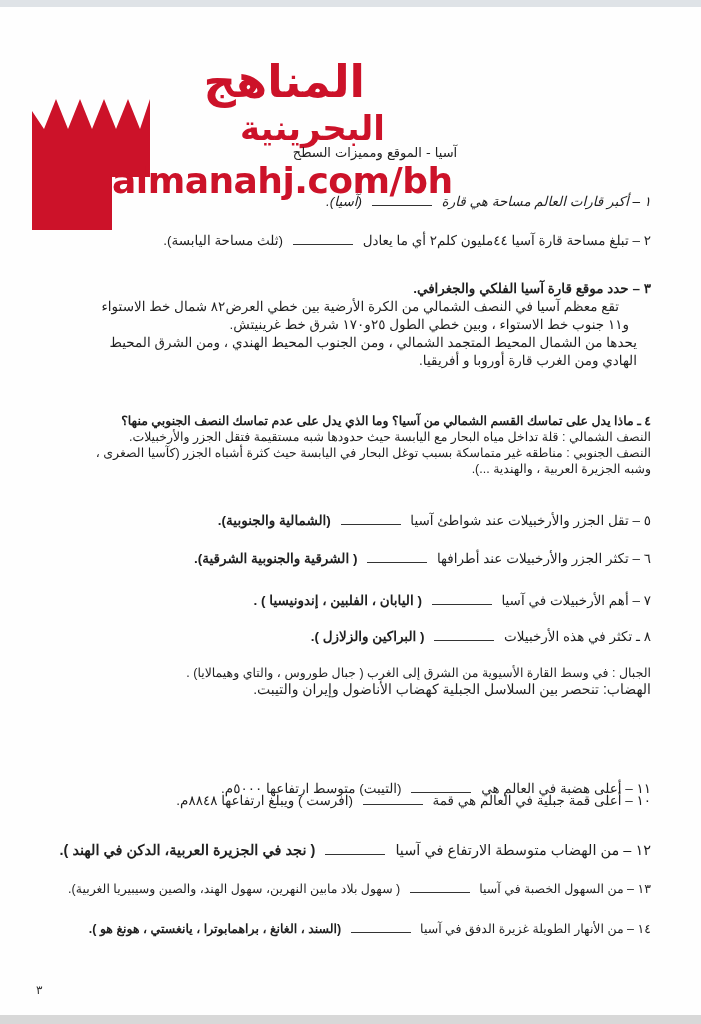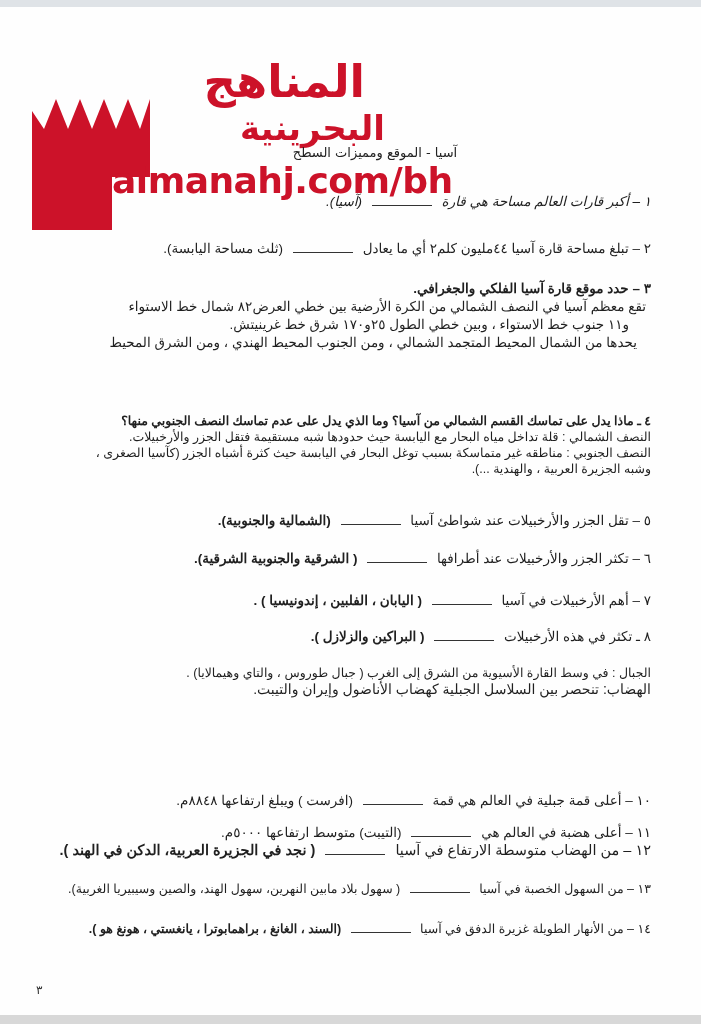--- a/index.html
+++ b/index.html
@@ -47,32 +47,33 @@
 <div class="doc-title">آسيا - الموقع ومميزات السطح</div>
 <div class="logo-url">almanahj.com/bh</div>
 
 <div class="line" style="top:193px;font-style:italic;">
   <span>١</span>
   <span>– أكبر قارات العالم مساحة هي قارة</span>
   <span class="blank"></span>
   <span>(آسيا).</span>
 </div>
 
-<div class="line" style="top:240px;">
+<div class="line" style="top:232px;">
   <span>٢</span>
   <span>– تبلغ مساحة قارة آسيا ٤٤مليون كلم٢ أي ما يعادل</span>
   <span class="blank"></span>
   <span>(ثلث مساحة اليابسة).</span>
 </div>
 
 <div class="para" style="top:280px;">
   <div class="row"><b>٣</b> <b>– حدد موقع قارة آسيا الفلكي والجغرافي.</b></div>
-  <div class="row" style="margin-right:5px">تقع معظم آسيا في النصف الشمالي من الكرة الأرضية بين خطي العرض٨٢ شمال خط الاستواء</div>
+  <div class="row" style="margin-right:32px">تقع معظم آسيا في النصف الشمالي من الكرة الأرضية بين خطي العرض٨٢ شمال خط الاستواء</div>
   <div class="row" style="margin-right:22px">و١١ جنوب خط الاستواء ، وبين خطي الطول ٢٥و١٧٠ شرق خط غرينيتش.</div>
   <div class="row" style="margin-right:14px">يحدها من الشمال المحيط المتجمد الشمالي ، ومن الجنوب المحيط الهندي ، ومن الشرق المحيط</div>
+  <div class="row" style="margin-right:14px">الهادي ومن الغرب قارة أوروبا و أفريقيا.</div>
 </div>
 
 <div class="para small" style="top:413px;">
   <div class="row"><b>٤</b> <b>ـ ماذا يدل على تماسك القسم الشمالي من آسيا؟ وما الذي يدل على عدم تماسك النصف الجنوبي منها؟</b></div>
   <div class="row">النصف الشمالي : قلة تداخل مياه البحار مع اليابسة حيث حدودها شبه مستقيمة فتقل الجزر والأرخبيلات.</div>
   <div class="row">النصف الجنوبي : مناطقه غير متماسكة بسبب توغل البحار في اليابسة حيث كثرة أشباه الجزر (كآسيا الصغرى ،</div>
   <div class="row">وشبه الجزيرة العربية ، والهندية ...).</div>
 </div>
 
 <div class="line" style="top:512px;">
@@ -108,21 +109,21 @@
   <div class="row" style="font-size:14px">الهضاب: تنحصر بين السلاسل الجبلية كهضاب الأناضول وإيران والتيبت.</div>
 </div>
 
 <div class="line" style="top:792px;margin-left:32px;">
   <span>١٠</span>
   <span>– أعلى قمة جبلية في العالم هي قمة</span>
   <span class="blank"></span>
   <span>(افرست ) ويبلغ ارتفاعها ٨٨٤٨م.</span>
 </div>
 
-<div class="line" style="top:824px;">
+<div class="line" style="top:780px;">
   <span>١١</span>
   <span>– أعلى هضبة في العالم هي</span>
   <span class="blank"></span>
   <span>(التيبت) متوسط ارتفاعها ٥٠٠٠م.</span>
 </div>
 
 <div class="line" style="top:842px; font-size:14.5px;">
   <span>١٢</span>
   <span>– من الهضاب متوسطة الارتفاع في آسيا</span>
   <span class="blank"></span>

